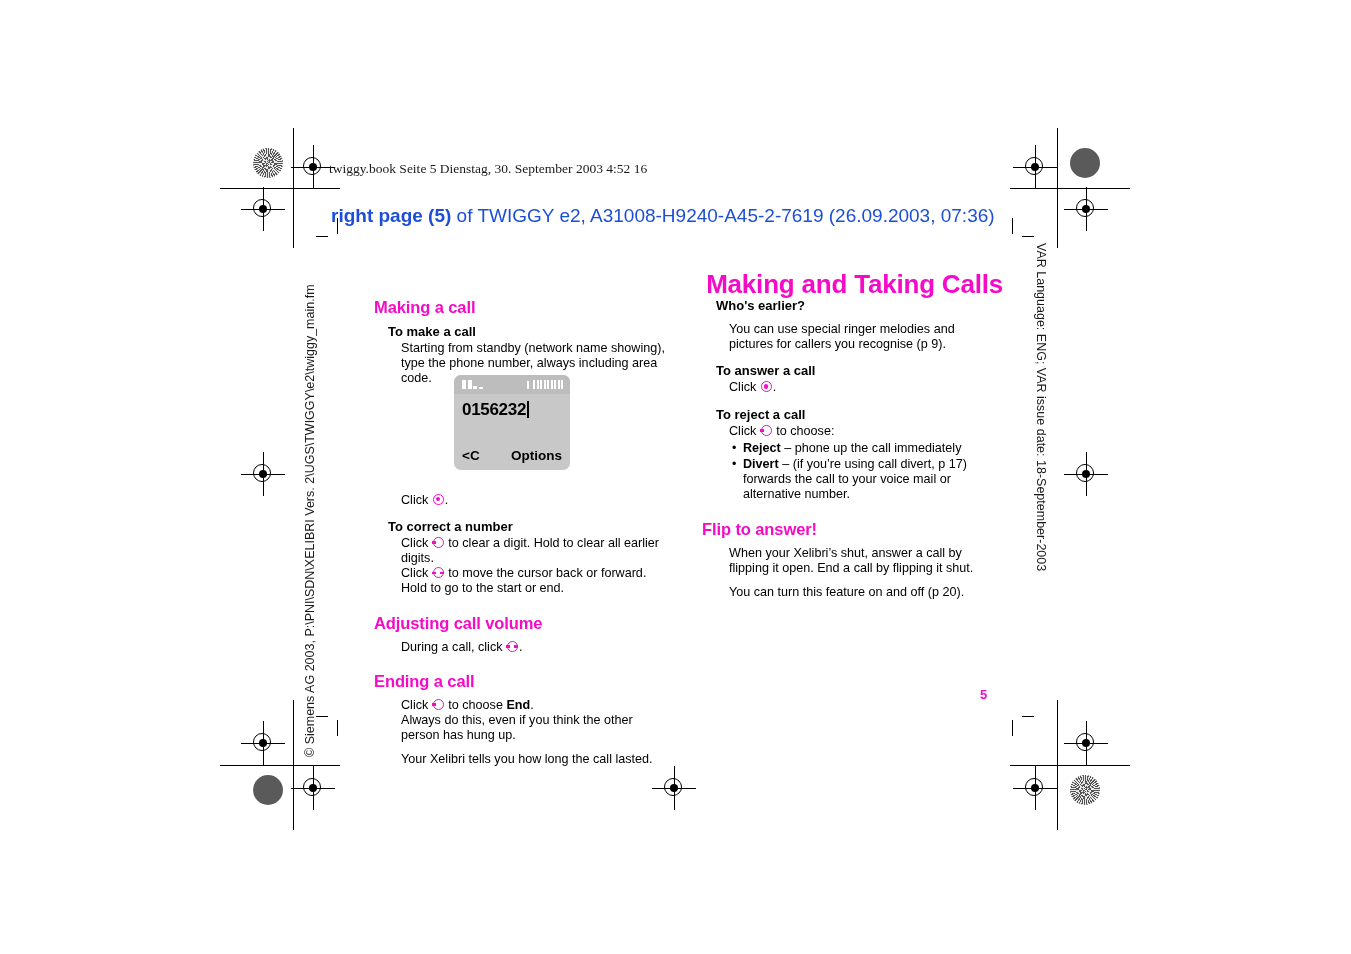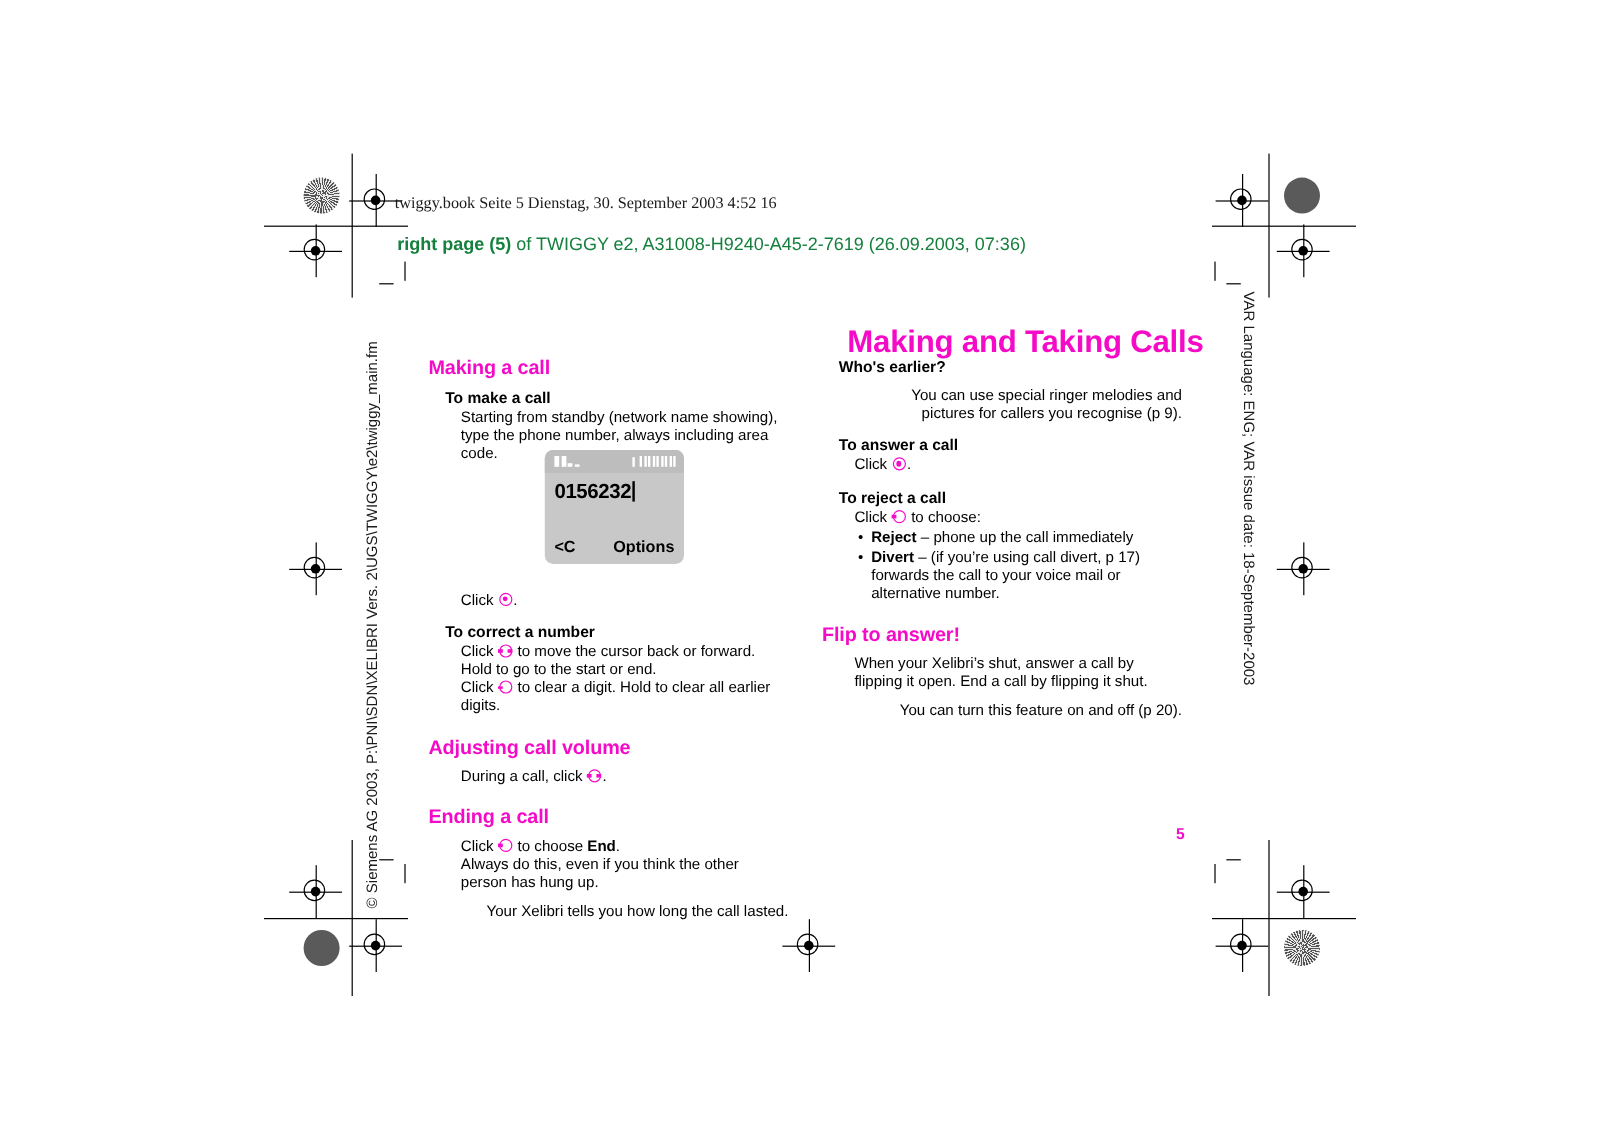--- a/index.html
+++ b/index.html
@@ -76,23 +76,24 @@
   .filestamp {
     position: absolute;
     font-family: "Liberation Serif", serif;
     font-size: 13.5px;
     color: #1a1a1a;
     white-space: nowrap;
   }
   .docline {
     position: absolute;
     font-family: "Liberation Sans", sans-serif;
-    font-size: 15px;
-    color: #15803d;
+    font-size: 19px;
+    color: #1d4ed8;
     white-space: nowrap;
+    margin-top: 10px;
   }
   .docline b { font-weight: bold; }
 
   
   .vtext {
     position: absolute;
     font-family: "Liberation Sans", sans-serif;
     font-size: 12.5px;
     color: #1a1a1a;
     white-space: nowrap;
@@ -109,20 +110,21 @@
     font-size: 26px;
     font-weight: bold;
     color: #f50ac8;
     letter-spacing: -0.2px;
     white-space: nowrap;
   }
   .col {
     position: absolute;
     width: 300px;
     top: 298px;
+    margin-left: 17px;
   }
   .col-left  { left: 357px; }
   .col-right { left: 685px; }
 
   h2.sect {
     margin: 0 0 7px 0;
     font-size: 16.5px;
     font-weight: bold;
     color: #f50ac8;
     letter-spacing: -0.1px;
@@ -134,21 +136,21 @@
     font-weight: bold;
     color: #000;
   }
   h3.sub.gap { margin-top: 11px; }
   p.body {
     margin: 0 0 0 27px;
     font-size: 12.6px;
     line-height: 15.2px;
     color: #000;
   }
-  p.body.gap { margin-top: 9px; text-align: right; }
+  p.body.gap { margin-top: 9px; }
   p.body b { font-weight: bold; }
   ul.bullets {
     margin: 2px 0 0 0;
     padding: 0 0 0 41px;
     list-style: none;
   }
   ul.bullets li {
     font-size: 12.6px;
     line-height: 15.2px;
     color: #000;
@@ -415,27 +417,27 @@
   <div style="height:106px;"></div>
 
   <p class="body">
     <span>Click</span>
     <span class="keyicon select"></span><span>.</span>
   </p>
 
   <h3 class="sub gap">To correct a number</h3>
   <p class="body">
     <span>Click</span>
+    <span class="keyicon clear"></span>
+    <span>to clear a digit. Hold to clear all earlier digits.</span>
+  </p>
+  <p class="body">
+    <span>Click</span>
     <span class="keyicon nav"></span>
     <span>to move the cursor back or forward. Hold to go to the start or end.</span>
-  </p>
-  <p class="body">
-    <span>Click</span>
-    <span class="keyicon clear"></span>
-    <span>to clear a digit. Hold to clear all earlier digits.</span>
   </p>
 
   <h2 class="sect spaced">Adjusting call volume</h2>
   <p class="body">
     <span>During a call, click</span>
     <span class="keyicon nav"></span><span>.</span>
   </p>
 
   <h2 class="sect spaced">Ending a call</h2>
   <p class="body">

